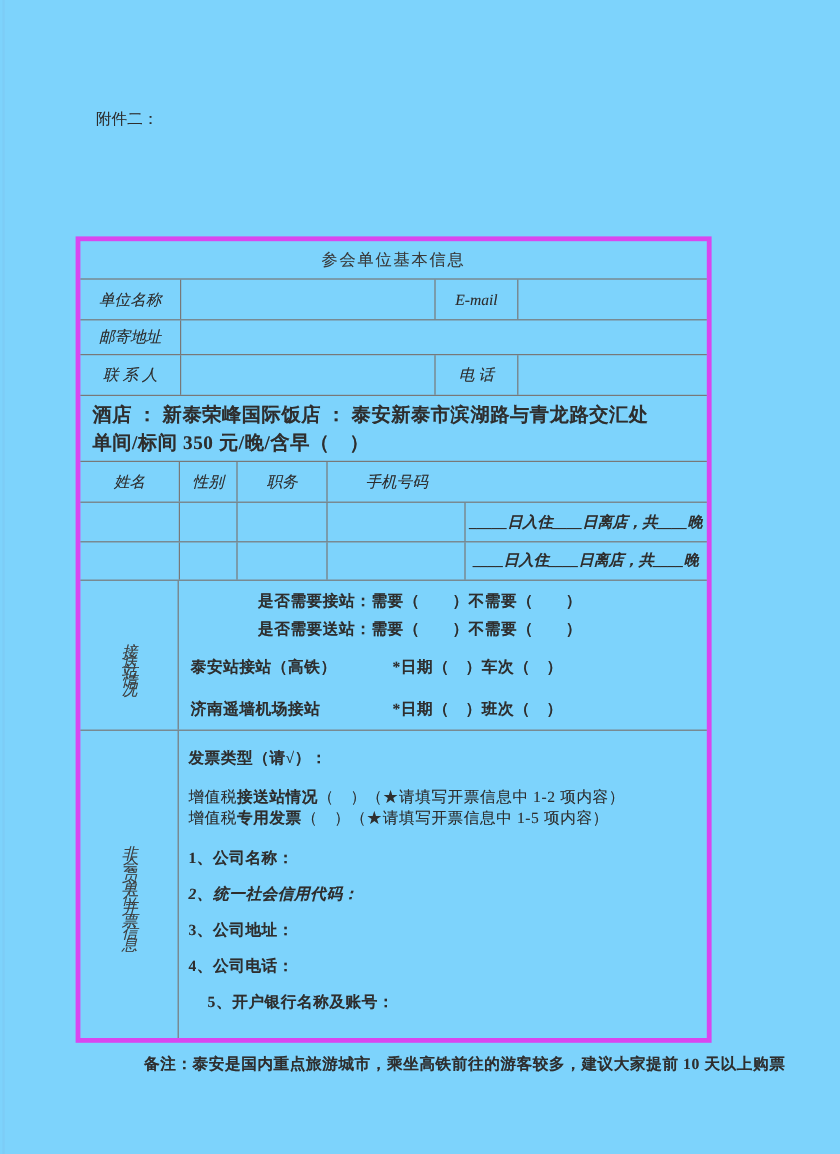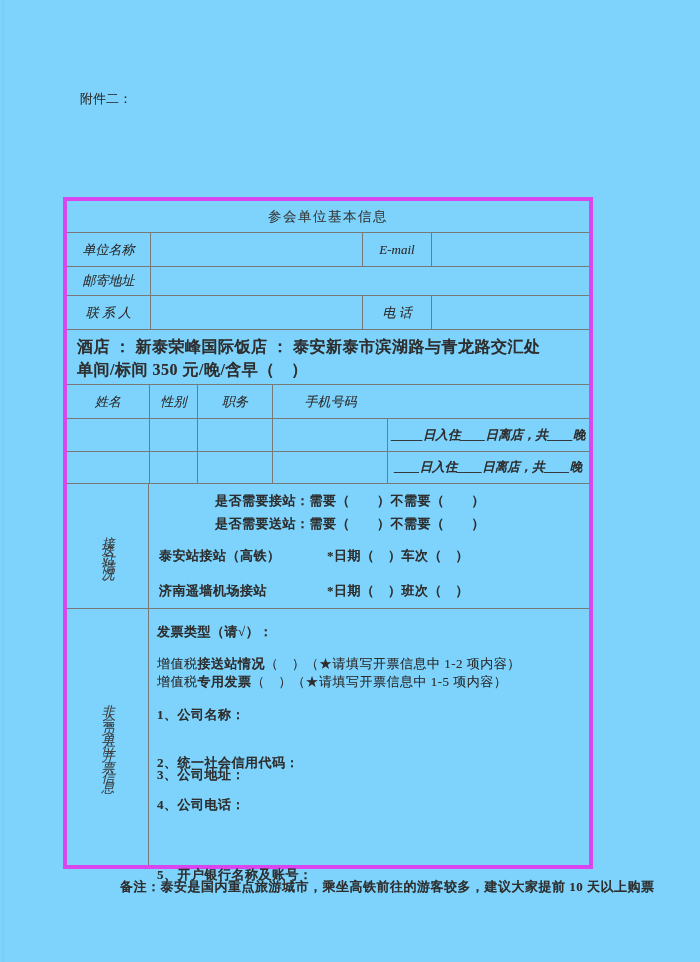--- a/index.html
+++ b/index.html
@@ -47,24 +47,24 @@
   .sh1 { top:8px;  left:66px; }
   .sh2 { top:31px; left:66px; }
   .station { display:flex; }
   .st1 { top:63px; left:10px; }
   .st2 { top:98px; left:10px; }
   .st-name { display:inline-block; width:168px; }
   .inv-type  { top:14px;  left:8px; }
   .inv-vat1  { top:46px;  left:8px; font-weight:normal; }
   .inv-vat2  { top:64px;  left:8px; font-weight:normal; }
   .inv-it0 { top:97px;  left:8px; }
-  .inv-it1 { top:145px; left:8px; }
+  .inv-it1 { top:127px; left:8px;font-style:italic; }
   .inv-it2 { top:157px; left:8px; }
   .inv-it3 { top:187px; left:8px; }
-  .inv-it4 { top:217px; left:8px;margin-top:40px; }
+  .inv-it4 { top:217px; left:24px; }
   .vat-bold { font-weight:bold; }
   .footer-note { position:absolute; left:95px; top:878px; font-size:13px;
     font-weight:bold; letter-spacing:.5px;margin-left:25px; }
   .email-label { letter-spacing:0; }
 </style>
 </head>
 <body>
 
 <div class="page">
   <div class="scan-edge"></div>

